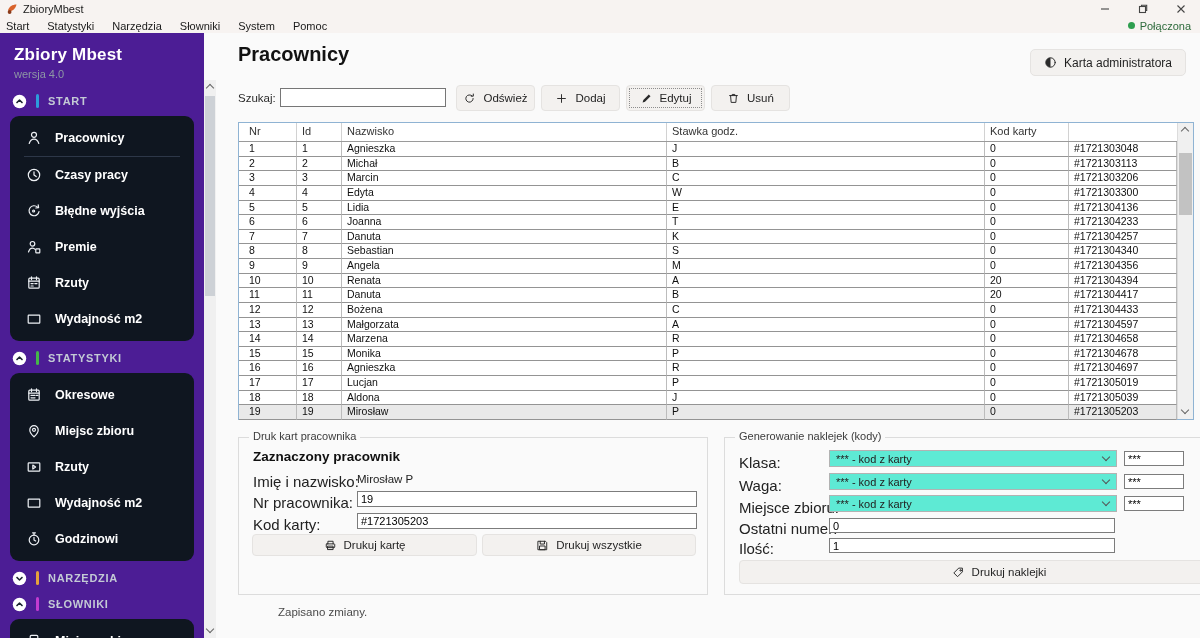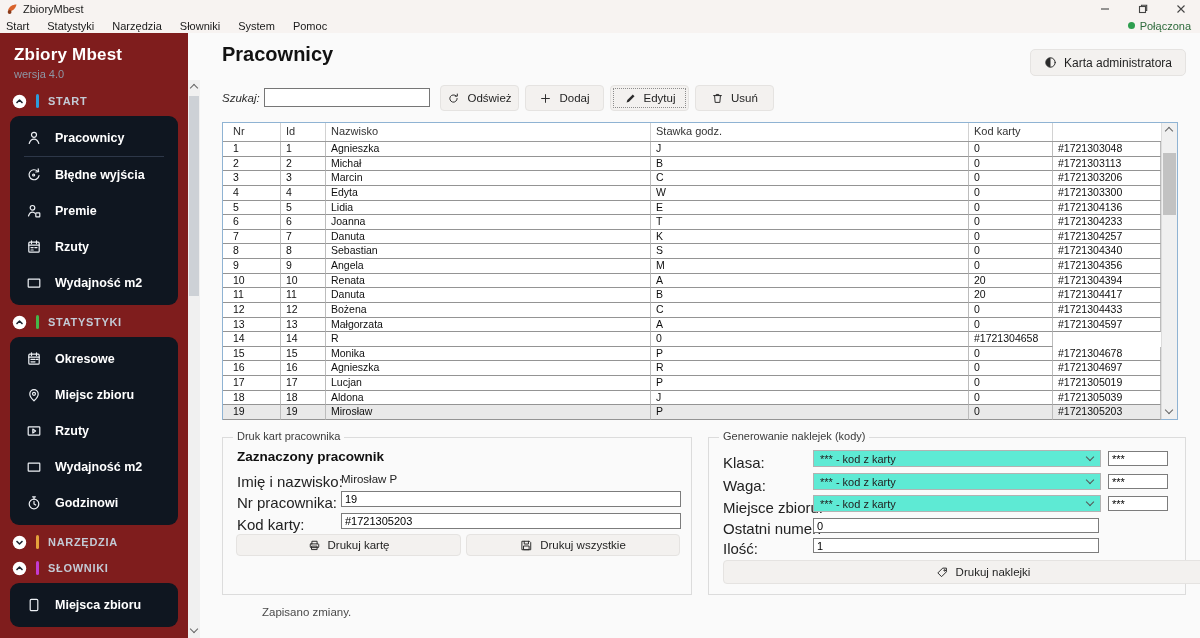--- a/index.html
+++ b/index.html
@@ -18,21 +18,21 @@
   .menubar { height:15px; background:#f7f3f1; display:flex; align-items:center;
     font-size:11px; position:relative; }
   .menu-item { padding:0 9px; }
   .menu-item:first-child { padding-left:6px; }
   .conn { position:absolute; right:9px; display:flex; align-items:center; gap:5px;
     font-size:11px; color:#2e6b3c; }
   .conn-dot { width:7px; height:7px; border-radius:50%; }
 
   
   .app { display:flex; height:605px; }
-  .sidebar { width:188px; background:#7f1d1d; flex-shrink:0; overflow:hidden; }
+  .sidebar { width:204px; background:#4c1d95; flex-shrink:0; overflow:hidden; }
   .sb-scrollcol { width:12px; background:#fafafa; position:relative; flex-shrink:0; }
   .sb-track { position:absolute; left:0; top:47px; bottom:0; width:12px; background:#f0f0f0; }
   .sb-thumb { position:absolute; left:1px; top:16px; width:10px; height:200px; background:#cdd1d6; }
   .chev-s { width:6px; height:6px; border-right:1.3px solid #666; border-bottom:1.3px solid #666;
     position:absolute; left:3px; }
   .chev-s.up { transform:rotate(-135deg); top:5px; }
   .chev-s.down { transform:rotate(45deg); bottom:6px; }
   .main { flex:1; position:relative; background:#fafafa; }
 
   
@@ -50,21 +50,21 @@
     stroke-linecap:round; stroke-linejoin:round; flex-shrink:0; }
   .nav-divider { height:1px; background:#2d3748; margin:0 14px; }
 
   
   .page-title { position:absolute; left:22px; top:10px; font-size:20px; font-weight:bold; color:#121212; }
   .btn { background:#f3f1ef; border:1px solid #e5e3e1; border-radius:4px; font-size:11.5px;
     color:#1f1f1f; display:flex; align-items:center; justify-content:center; gap:7px; }
   .btn svg { width:13px; height:13px; stroke:#2a2a2a; stroke-width:1.2; fill:none;
     stroke-linecap:round; stroke-linejoin:round; flex-shrink:0; }
   .admin-btn { position:absolute; right:14px; top:16px; height:27px; padding:0 13px; border-radius:5px; font-size:12px; }
-  .search-label { position:absolute; left:22px; top:59px; font-size:11.5px; color:#2b2b2b;font-style:italic; }
+  .search-label { position:absolute; left:22px; top:59px; font-size:11.5px; color:#2b2b2b; }
   .search-input { position:absolute; left:64px; top:55px; width:166px; height:19px;
     border:1px solid #767676; background:#fff; font-size:11px; padding:0 3px;
     font-family:"Liberation Sans","DejaVu Sans",sans-serif; }
   .tb-btn { position:absolute; top:52px; height:26px; width:79px; }
   #btn-refresh { left:240px; } #btn-add { left:325px; }
   #btn-edit { left:410px; outline:1.5px dotted #8d8d8d; outline-offset:-4px; }
   #btn-del { left:495px; }
 
   
   .table-wrap { position:absolute; left:22px; top:89px; width:956px; height:298px;
@@ -168,20 +168,27 @@
       <div class="nav-item">
         <svg class="ic" viewBox="0 0 16 16">
             <circle cx="8" cy="4.8" r="2.5"></circle>
             <path d="M3.2 13.5c.9-3 2.8-4.3 4.8-4.3s3.9 1.3 4.8 4.3"></path>
           </svg>
         <span>Pracownicy</span>
       </div>
       <div class="nav-divider"></div>
       <div class="nav-item">
         <svg class="ic" viewBox="0 0 16 16">
+            <circle cx="8" cy="8" r="5.7"></circle>
+            <path d="M8 4.8V8l2.2 1.6"></path>
+          </svg>
+        <span>Czasy pracy</span>
+      </div>
+      <div class="nav-item">
+        <svg class="ic" viewBox="0 0 16 16">
             <path d="M13 8.6A5 5 0 1 1 11.6 4.2"></path>
             <path d="M12.2 1.8l.4 2.8-2.8.4"></path>
             <circle cx="7.6" cy="8" r="1"></circle>
           </svg>
         <span>Błędne wyjścia</span>
       </div>
       <div class="nav-item">
         <svg class="ic" viewBox="0 0 16 16">
             <circle cx="6.5" cy="4.8" r="2.3"></circle>
             <path d="M2.5 13c.8-2.6 2.3-3.9 4-3.9 1 0 2 .5 2.7 1.4"></path>
@@ -434,20 +441,21 @@
               <div class="tcell">13</div>
               <div class="tcell">13</div>
               <div class="tcell">Małgorzata</div>
               <div class="tcell">A</div>
               <div class="tcell">0</div>
               <div class="tcell">#1721304597</div>
             </div>
             <div class="trow">
               <div class="tcell">14</div>
               <div class="tcell">14</div>
+              <div class="tcell">Marzena</div>
               <div class="tcell">R</div>
               <div class="tcell">0</div>
               <div class="tcell">#1721304658</div>
             </div>
             <div class="trow">
               <div class="tcell">15</div>
               <div class="tcell">15</div>
               <div class="tcell">Monika</div>
               <div class="tcell">P</div>
               <div class="tcell">0</div>

